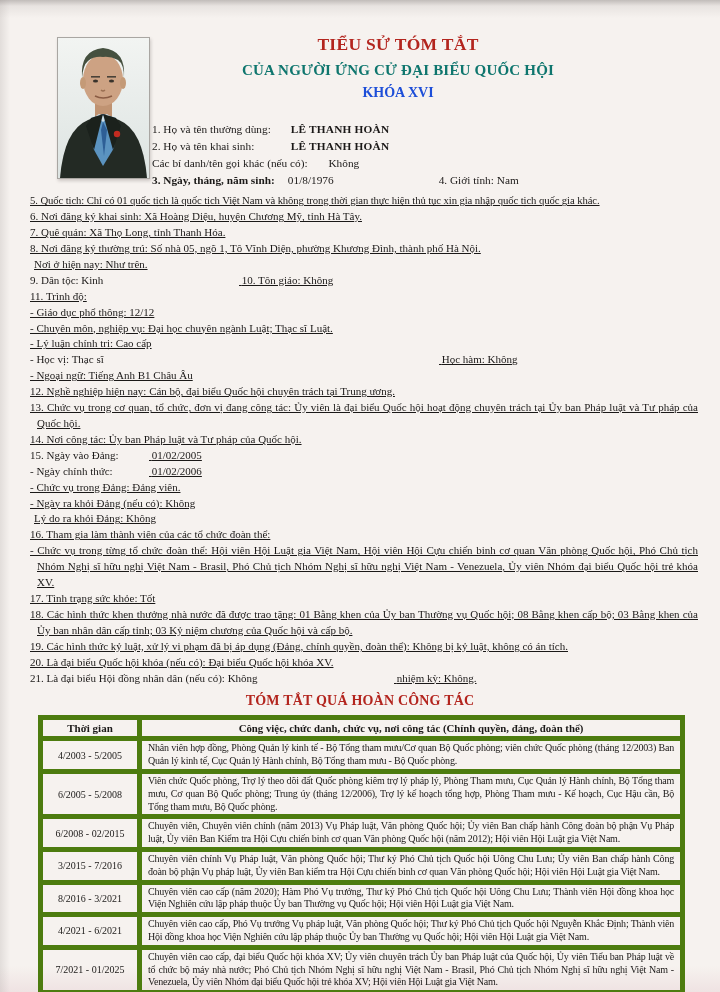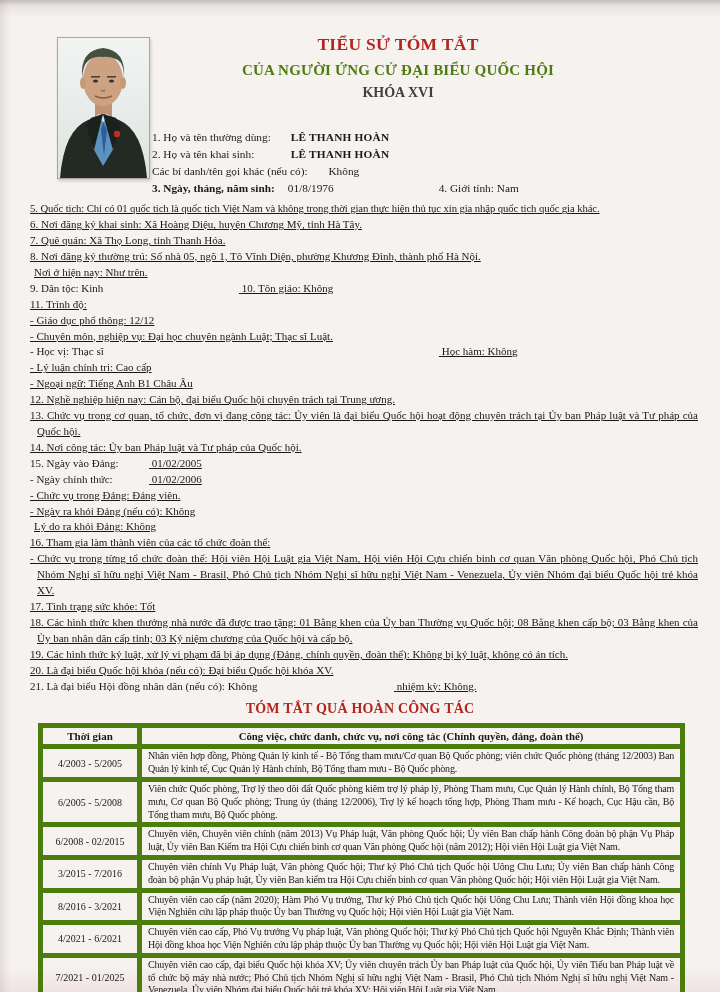--- a/index.html
+++ b/index.html
@@ -12,32 +12,32 @@
       linear-gradient(90deg, rgba(180,174,172,.30) 0px, rgba(244,238,236,0) 10px),
       linear-gradient(0deg, rgba(233,214,216,.55) 0px, rgba(244,238,236,0) 26px),
       #f6f2ef;
     position:relative;
   }
   .page{position:relative;width:720px;height:992px;overflow:hidden;}
 
   
   .doc-header{padding:36px 24px 0 100px;text-align:center;line-height:1;}
   .doc-title{font-size:17.5px;font-weight:bold;color:#b3251e;letter-spacing:.3px;margin:0 0 9px 0;}
-  .doc-subtitle{font-size:15px;font-weight:bold;color:#4d7c0f;margin:0 0 8px 0;letter-spacing:.2px;}
-  .doc-term{font-size:14px;font-weight:bold;color:#404040;margin:0;}
+  .doc-subtitle{font-size:15px;font-weight:bold;color:#0f766e;margin:0 0 8px 0;letter-spacing:.2px;}
+  .doc-term{font-size:14px;font-weight:bold;color:#1d4ed8;margin:0;}
 
   
   .photo{position:absolute;left:57px;top:37px;width:91px;height:140px;border:1px solid #a9a6a2;
          box-shadow:1px 2px 3px rgba(90,80,80,.25);background:#eef1f2;overflow:hidden;}
   .photo svg{display:block;}
 
   
   .identity{margin:21px 20px 0 152px;font-size:11.3px;line-height:17.2px;}
   .id-line{white-space:nowrap;}
-  .lbl-w1{display:inline-block;width:136px;margin-top:8px;}
+  .lbl-w1{display:inline-block;width:136px;}
   .lbl-w2{display:inline-block;width:136px;}
   .val-name{font-weight:bold;letter-spacing:.2px;}
   .alias-gap{display:inline-block;width:18px;}
   .dob-lbl{display:inline-block;width:133px;font-weight:bold;}
   .dob-val{display:inline-block;width:148px;}
 
   
   .fields{margin:4px 22px 0 30px;font-size:11px;line-height:15.9px;}
   .f{margin:0;text-decoration:underline;}
   .just{text-align:justify;}
@@ -138,25 +138,25 @@
     <div class="f">7. Quê quán: Xã Thọ Long, tỉnh Thanh Hóa.</div>
     <div class="f">8. Nơi đăng ký thường trú: Số nhà 05, ngõ 1, Tô Vĩnh Diện, phường Khương Đình, thành phố Hà Nội.</div>
     <div class="f ind">Nơi ở hiện nay: Như trên.</div>
     <div class="f">
       <span class="w-ethnic">9. Dân tộc: Kinh</span>
       <span>10. Tôn giáo: Không</span>
     </div>
     <div class="f">11. Trình độ:</div>
     <div class="f">- Giáo dục phổ thông: 12/12</div>
     <div class="f">- Chuyên môn, nghiệp vụ: Đại học chuyên ngành Luật; Thạc sĩ Luật.</div>
+    <div class="f">- Lý luận chính trị: Cao cấp</div>
     <div class="f">
       <span class="w-degree">- Học vị: Thạc sĩ</span>
       <span>Học hàm: Không</span>
     </div>
-    <div class="f">- Lý luận chính trị: Cao cấp</div>
     <div class="f">- Ngoại ngữ: Tiếng Anh B1 Châu Âu</div>
     <div class="f">12. Nghề nghiệp hiện nay: Cán bộ, đại biểu Quốc hội chuyên trách tại Trung ương.</div>
     <div class="f just hang">13. Chức vụ trong cơ quan, tổ chức, đơn vị đang công tác: Ủy viên là đại biểu Quốc hội hoạt động chuyên trách tại Ủy ban Pháp luật và Tư pháp của Quốc hội.</div>
     <div class="f">14. Nơi công tác: Ủy ban Pháp luật và Tư pháp của Quốc hội.</div>
     <div class="f">
       <span class="w-party">15. Ngày vào Đảng:</span>
       <span>01/02/2005</span>
     </div>
     <div class="f">
       <span class="w-party">- Ngày chính thức:</span>

